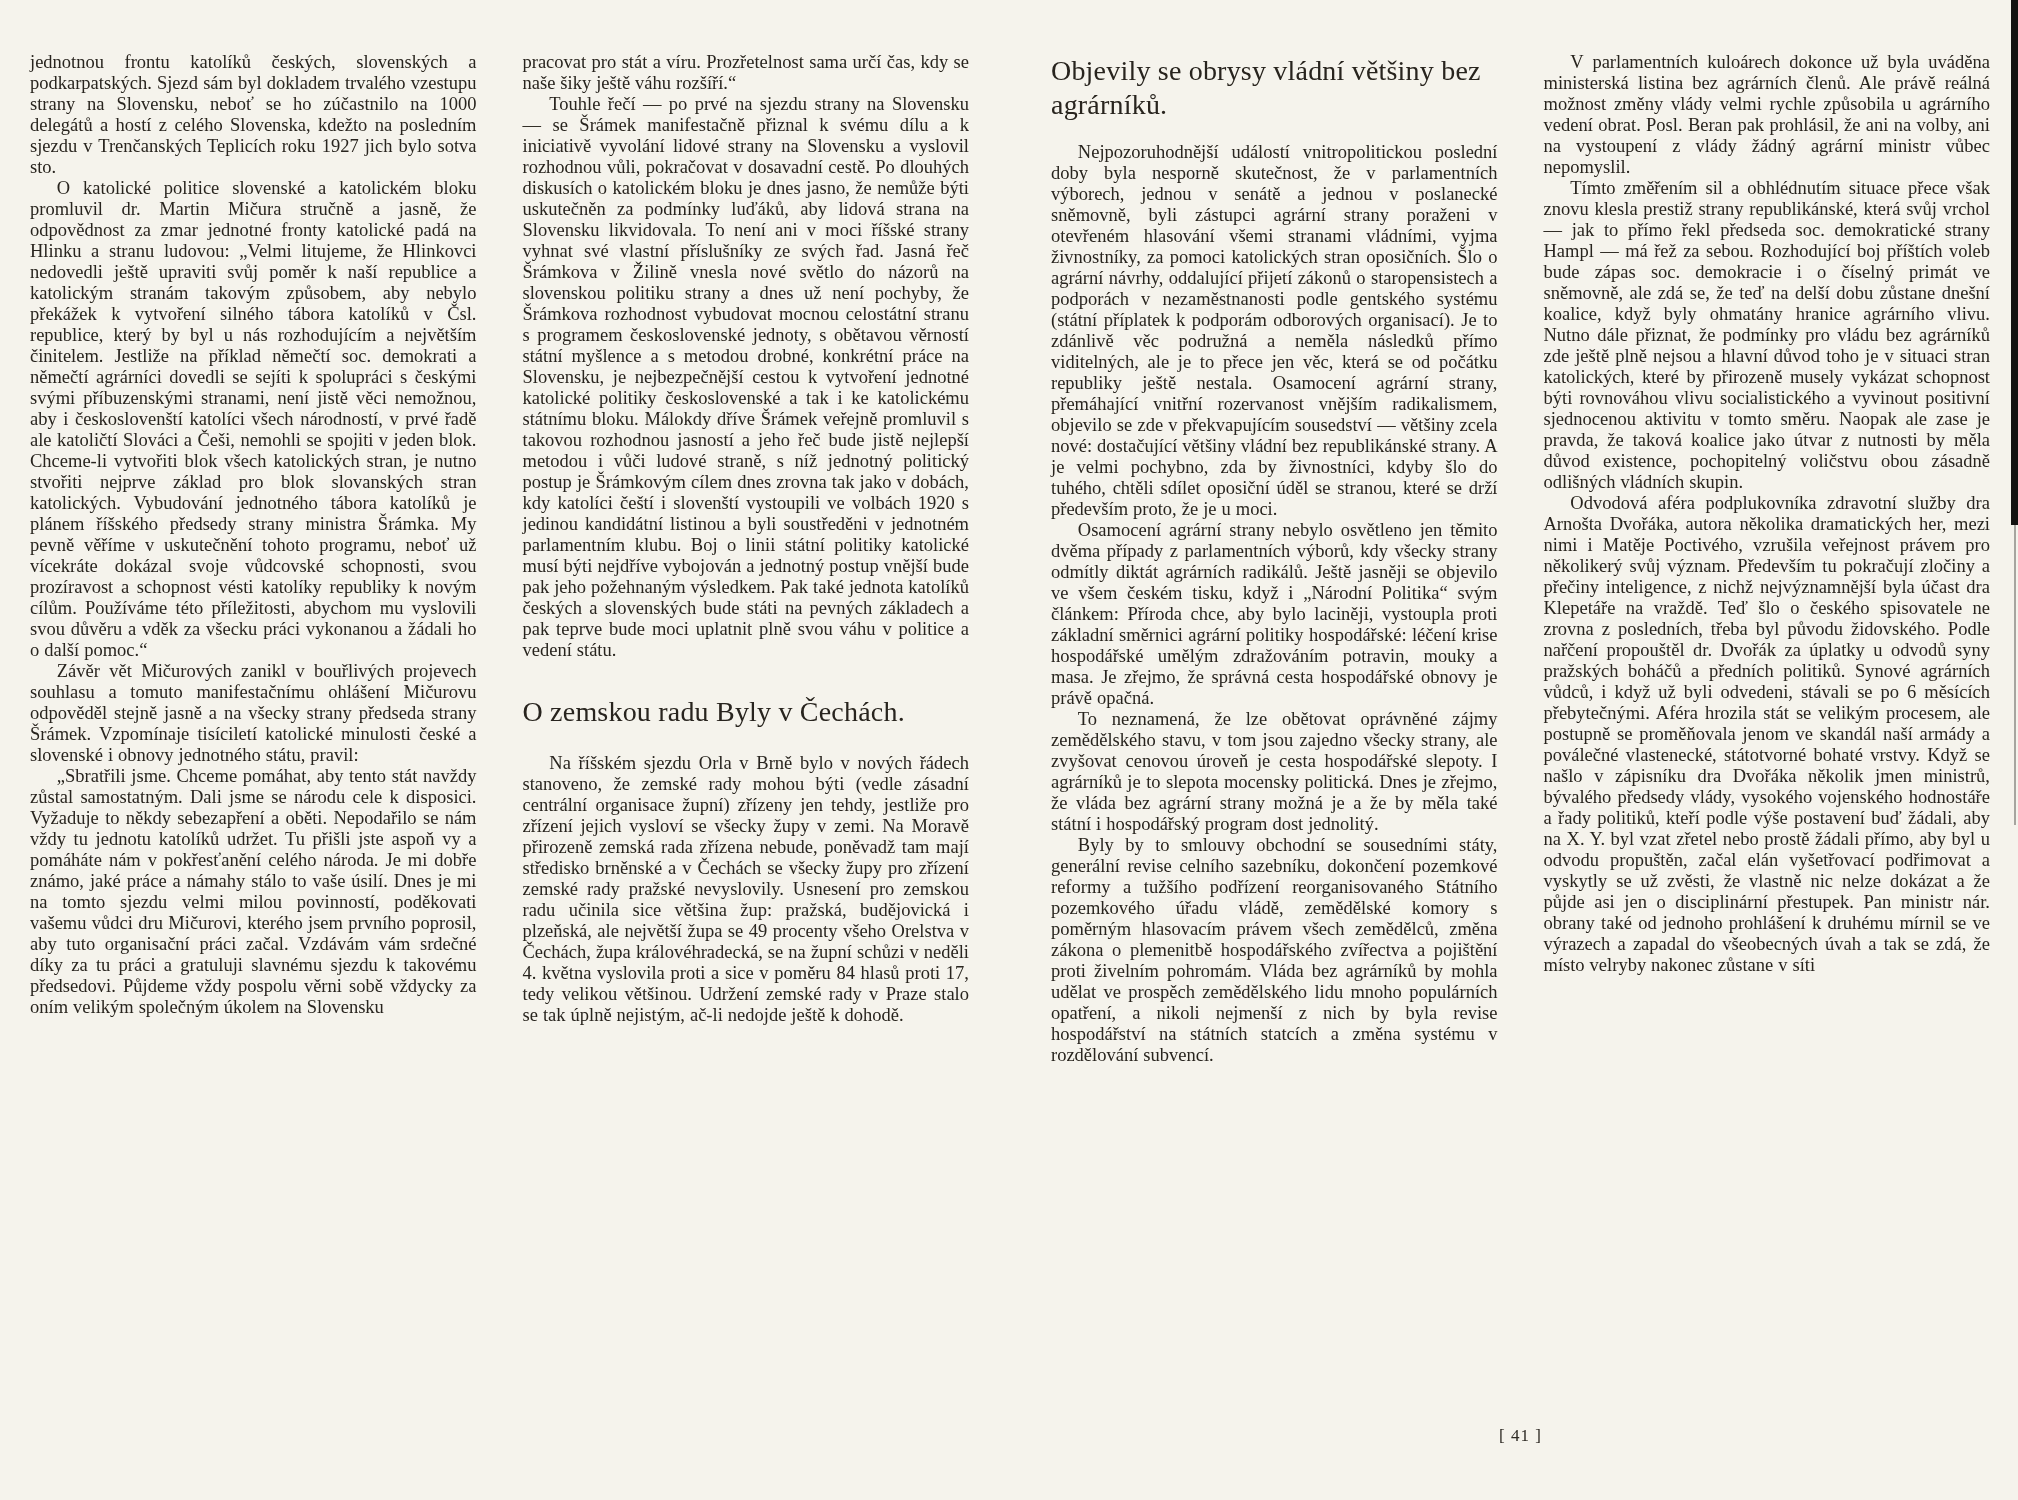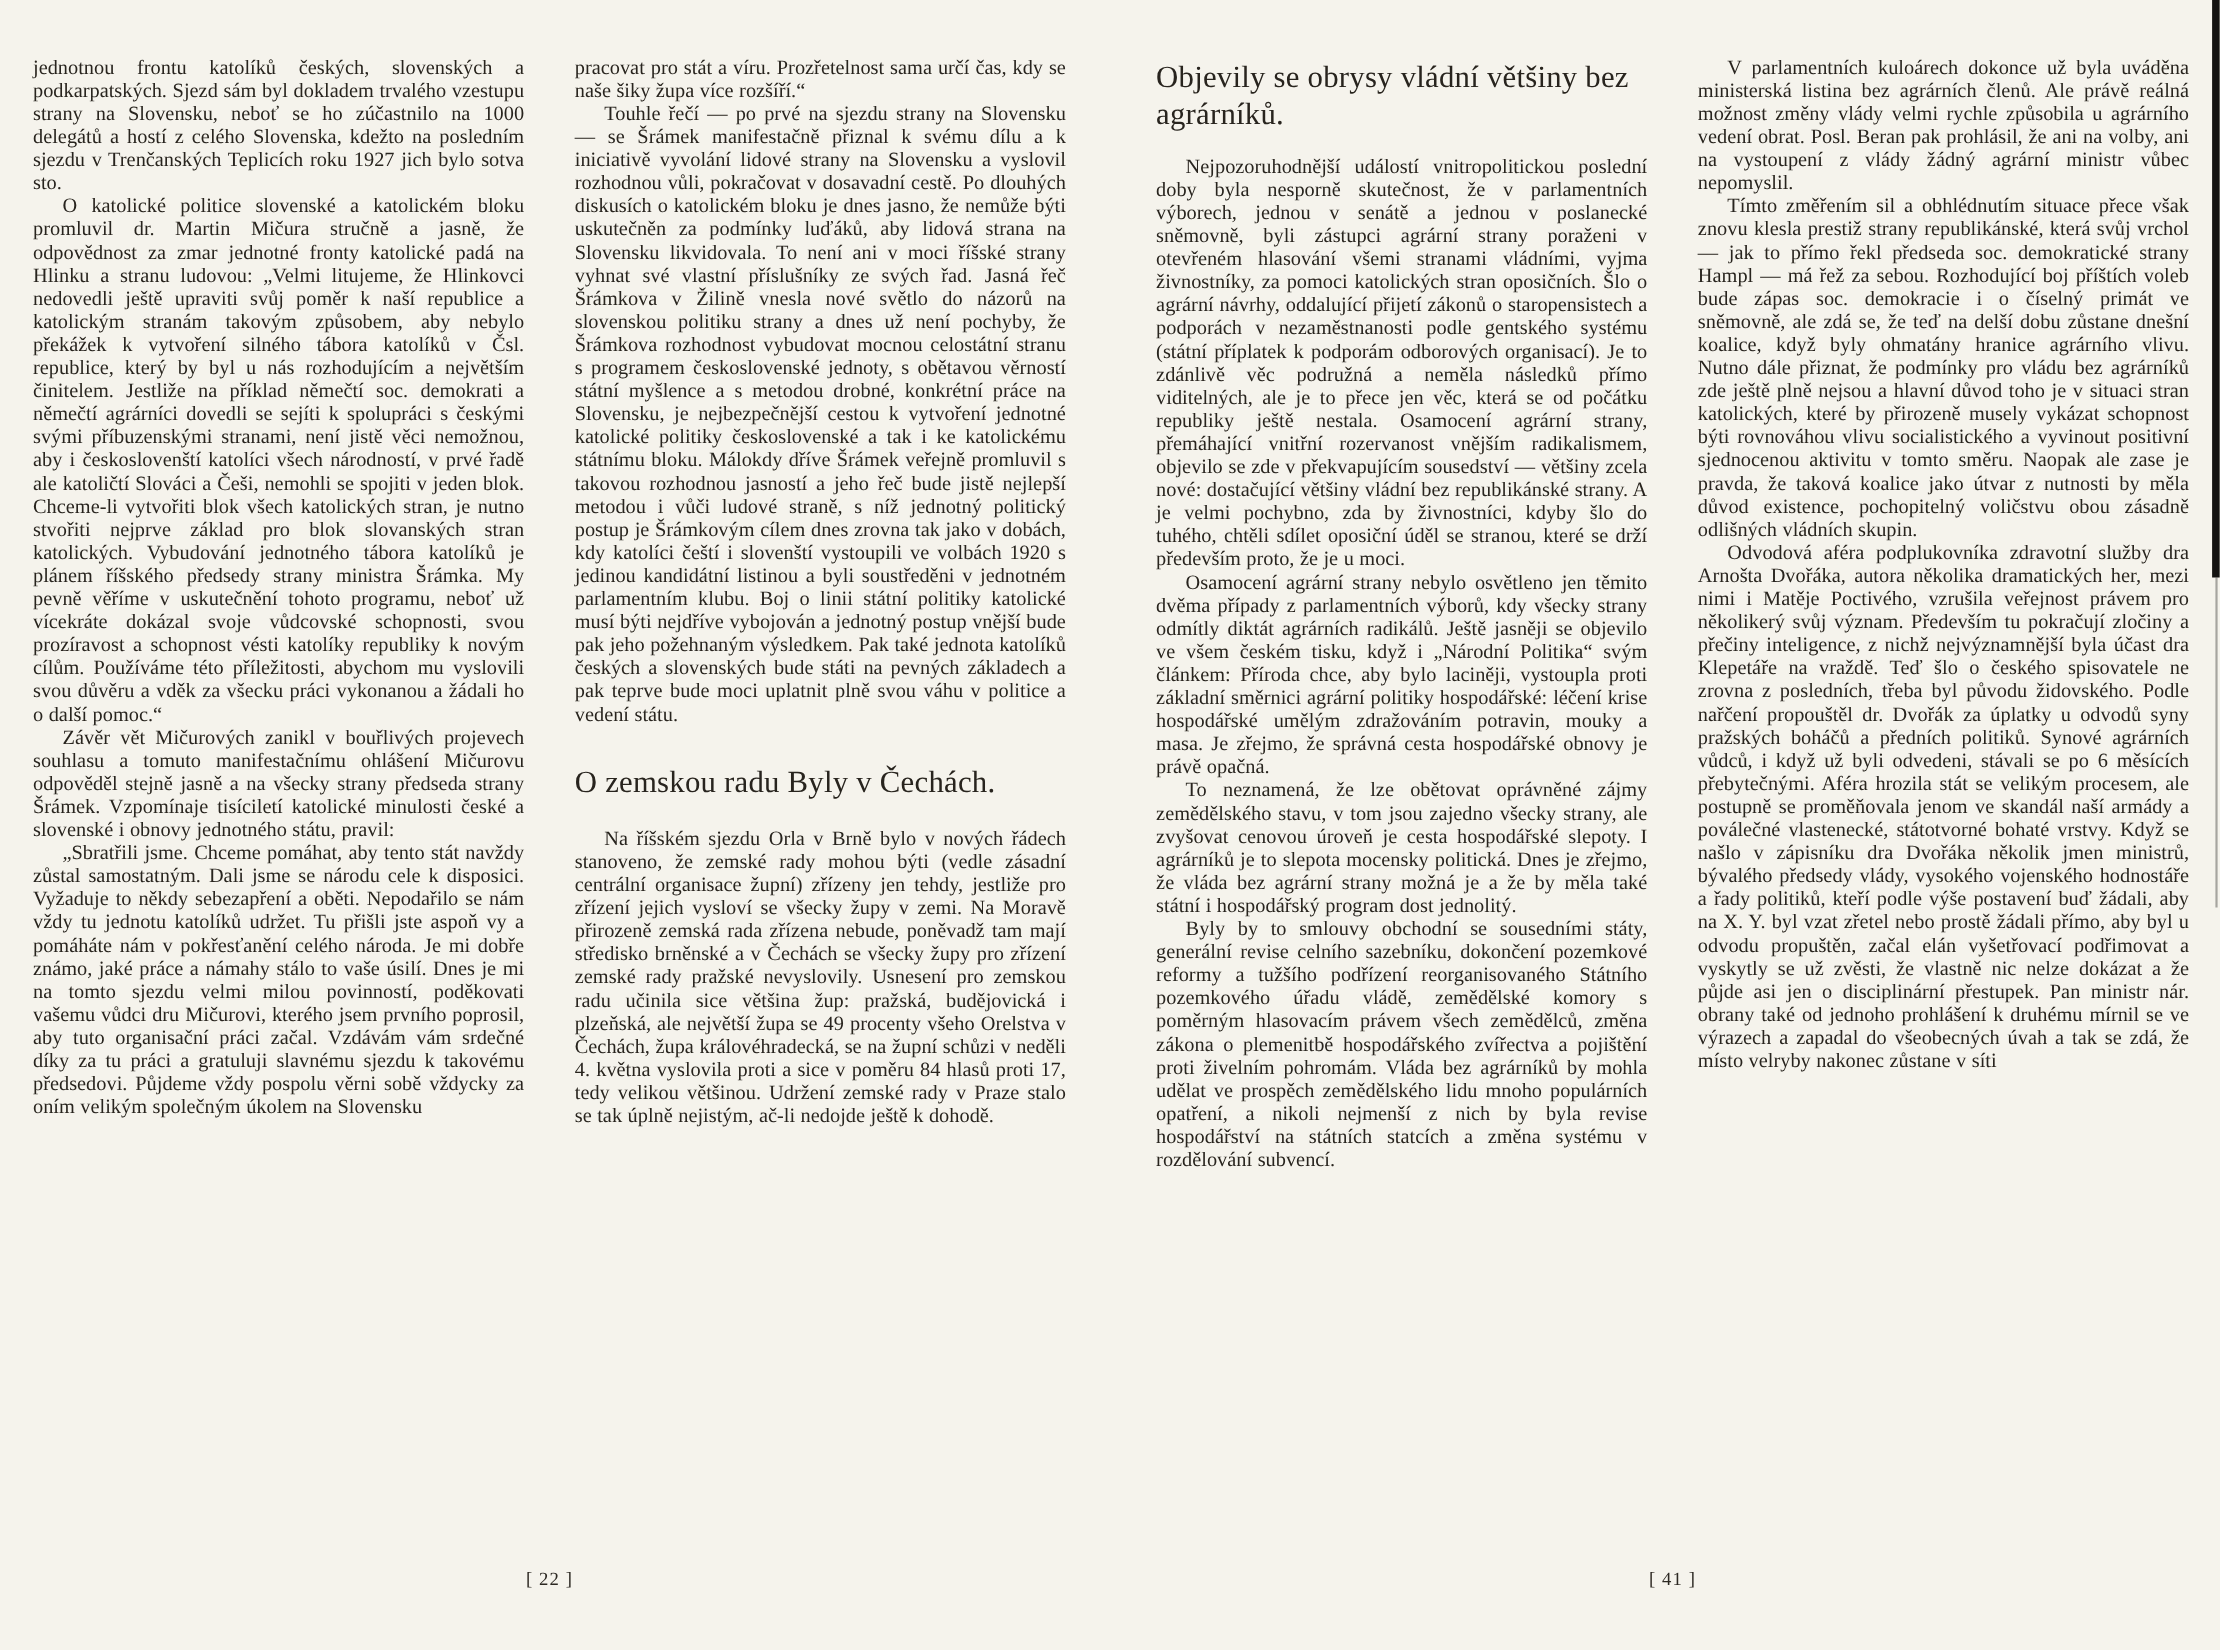--- a/index.html
+++ b/index.html
@@ -86,28 +86,27 @@
     <div class="columns">
 
       <div class="col">
         <p class="para noindent">jednotnou frontu katolíků českých, slovenských a podkarpatských. Sjezd sám byl dokladem trvalého vzestupu strany na Slovensku, neboť se ho zúčastnilo na 1000 delegátů a hostí z celého Slovenska, kdežto na posledním sjezdu v Trenčanských Teplicích roku 1927 jich bylo sotva sto.</p>
         <p class="para">O katolické politice slovenské a katolickém bloku promluvil dr. Martin Mičura stručně a jasně, že odpovědnost za zmar jednotné fronty katolické padá na Hlinku a stranu ludovou: „Velmi litujeme, že Hlinkovci nedovedli ještě upraviti svůj poměr k naší republice a katolickým stranám takovým způsobem, aby nebylo překážek k vytvoření silného tábora katolíků v Čsl. republice, který by byl u nás rozhodujícím a největším činitelem. Jestliže na příklad němečtí soc. demokrati a němečtí agrárníci dovedli se sejíti k spolupráci s českými svými příbuzenskými stranami, není jistě věci nemožnou, aby i českoslovenští katolíci všech národností, v prvé řadě ale katoličtí Slováci a Češi, nemohli se spojiti v jeden blok. Chceme-li vytvořiti blok všech katolických stran, je nutno stvořiti nejprve základ pro blok slovanských stran katolických. Vybudování jednotného tábora katolíků je plánem říšského předsedy strany ministra Šrámka. My pevně věříme v uskutečnění tohoto programu, neboť už vícekráte dokázal svoje vůdcovské schopnosti, svou prozíravost a schopnost vésti katolíky republiky k novým cílům. Používáme této příležitosti, abychom mu vyslovili svou důvěru a vděk za všecku práci vykonanou a žádali ho o další pomoc.“</p>
         <p class="para">Závěr vět Mičurových zanikl v bouřlivých projevech souhlasu a tomuto manifestačnímu ohlášení Mičurovu odpověděl stejně jasně a na všecky strany předseda strany Šrámek. Vzpomínaje tisíciletí katolické minulosti české a slovenské i obnovy jednotného státu, pravil:</p>
         <p class="para">„Sbratřili jsme. Chceme pomáhat, aby tento stát navždy zůstal samostatným. Dali jsme se národu cele k disposici. Vyžaduje to někdy sebezapření a oběti. Nepodařilo se nám vždy tu jednotu katolíků udržet. Tu přišli jste aspoň vy a pomáháte nám v pokřesťanění celého národa. Je mi dobře známo, jaké práce a námahy stálo to vaše úsilí. Dnes je mi na tomto sjezdu velmi milou povinností, poděkovati vašemu vůdci dru Mičurovi, kterého jsem prvního poprosil, aby tuto organisační práci začal. Vzdávám vám srdečné díky za tu práci a gratuluji slavnému sjezdu k takovému předsedovi. Půjdeme vždy pospolu věrni sobě vždycky za oním velikým společným úkolem na Slovensku</p>
       </div>
 
       <div class="col">
-        <p class="para noindent">pracovat pro stát a víru. Prozřetelnost sama určí čas, kdy se naše šiky župa více rozšíří.“</p>
+        <p class="para noindent">pracovat pro stát a víru. Prozřetelnost sama určí čas, kdy se naše šiky ještě váhu rozšíří.“</p>
         <p class="para">Touhle řečí — po prvé na sjezdu strany na Slovensku — se Šrámek manifestačně přiznal k svému dílu a k iniciativě vyvolání lidové strany na Slovensku a vyslovil rozhodnou vůli, pokračovat v dosavadní cestě. Po dlouhých diskusích o katolickém bloku je dnes jasno, že nemůže býti uskutečněn za podmínky luďáků, aby lidová strana na Slovensku likvidovala. To není ani v moci říšské strany vyhnat své vlastní příslušníky ze svých řad. Jasná řeč Šrámkova v Žilině vnesla nové světlo do názorů na slovenskou politiku strany a dnes už není pochyby, že Šrámkova rozhodnost vybudovat mocnou celostátní stranu s programem československé jednoty, s obětavou věrností státní myšlence a s metodou drobné, konkrétní práce na Slovensku, je nejbezpečnější cestou k vytvoření jednotné katolické politiky československé a tak i ke katolickému státnímu bloku. Málokdy dříve Šrámek veřejně promluvil s takovou rozhodnou jasností a jeho řeč bude jistě nejlepší metodou i vůči ludové straně, s níž jednotný politický postup je Šrámkovým cílem dnes zrovna tak jako v dobách, kdy katolíci čeští i slovenští vystoupili ve volbách 1920 s jedinou kandidátní listinou a byli soustředěni v jednotném parlamentním klubu. Boj o linii státní politiky katolické musí býti nejdříve vybojován a jednotný postup vnější bude pak jeho požehnaným výsledkem. Pak také jednota katolíků českých a slovenských bude státi na pevných základech a pak teprve bude moci uplatnit plně svou váhu v politice a vedení státu.</p>
         <h2 class="head">O zemskou radu Byly v Čechách.</h2>
         <p class="para">Na říšském sjezdu Orla v Brně bylo v nových řádech stanoveno, že zemské rady mohou býti (vedle zásadní centrální organisace župní) zřízeny jen tehdy, jestliže pro zřízení jejich vysloví se všecky župy v zemi. Na Moravě přirozeně zemská rada zřízena nebude, poněvadž tam mají středisko brněnské a v Čechách se všecky župy pro zřízení zemské rady pražské nevyslovily. Usnesení pro zemskou radu učinila sice většina žup: pražská, budějovická i plzeňská, ale největší župa se 49 procenty všeho Orelstva v Čechách, župa královéhradecká, se na župní schůzi v neděli 4. května vyslovila proti a sice v poměru 84 hlasů proti 17, tedy velikou většinou. Udržení zemské rady v Praze stalo se tak úplně nejistým, ač-li nedojde ještě k dohodě.</p>
       </div>
 
     </div>
-    <footer class="page-number">[ 22 ]</footer>
   </section>
 
   <section class="page">
     <div class="columns">
 
       <div class="col">
         <h2 class="head first">Objevily se obrysy vládní většiny bez agrárníků.</h2>
         <p class="para">Nejpozoruhodnější událostí vnitropolitickou poslední doby byla nesporně skutečnost, že v parlamentních výborech, jednou v senátě a jednou v poslanecké sněmovně, byli zástupci agrární strany poraženi v otevřeném hlasování všemi stranami vládními, vyjma živnostníky, za pomoci katolických stran oposičních. Šlo o agrární návrhy, oddalující přijetí zákonů o staropensistech a podporách v nezaměstnanosti podle gentského systému (státní příplatek k podporám odborových organisací). Je to zdánlivě věc podružná a neměla následků přímo viditelných, ale je to přece jen věc, která se od počátku republiky ještě nestala. Osamocení agrární strany, přemáhající vnitřní rozervanost vnějším radikalismem, objevilo se zde v překvapujícím sousedství — většiny zcela nové: dostačující většiny vládní bez republikánské strany. A je velmi pochybno, zda by živnostníci, kdyby šlo do tuhého, chtěli sdílet oposiční úděl se stranou, které se drží především proto, že je u moci.</p>
         <p class="para">Osamocení agrární strany nebylo osvětleno jen těmito dvěma případy z parlamentních výborů, kdy všecky strany odmítly diktát agrárních radikálů. Ještě jasněji se objevilo ve všem českém tisku, když i „Národní Politika“ svým článkem: Příroda chce, aby bylo laciněji, vystoupla proti základní směrnici agrární politiky hospodářské: léčení krise hospodářské umělým zdražováním potravin, mouky a masa. Je zřejmo, že správná cesta hospodářské obnovy je právě opačná.</p>
         <p class="para">To neznamená, že lze obětovat oprávněné zájmy zemědělského stavu, v tom jsou zajedno všecky strany, ale zvyšovat cenovou úroveň je cesta hospodářské slepoty. I agrárníků je to slepota mocensky politická. Dnes je zřejmo, že vláda bez agrární strany možná je a že by měla také státní i hospodářský program dost jednolitý.</p>

